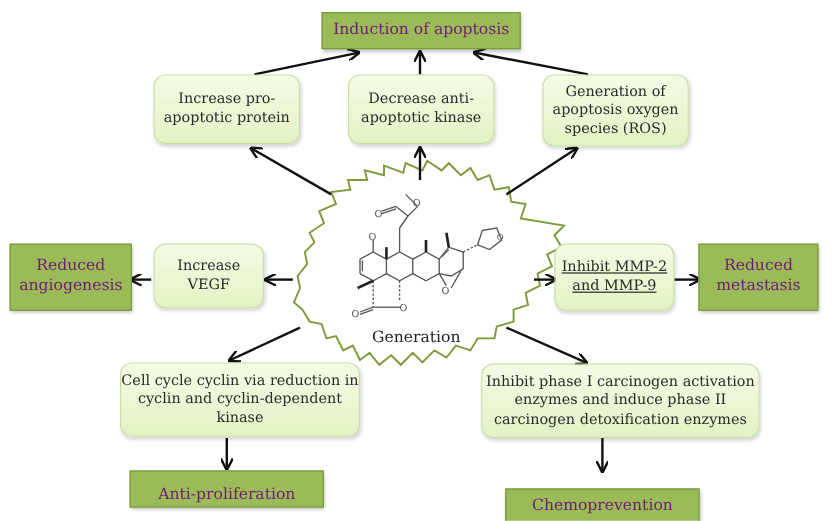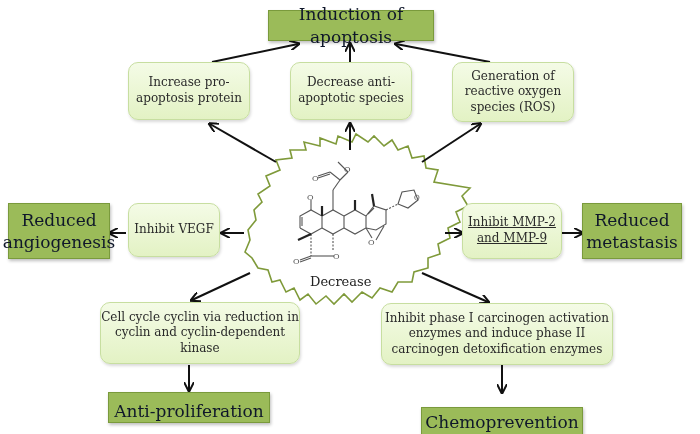--- a/index.html
+++ b/index.html
@@ -1,21 +1,21 @@
 <!DOCTYPE html>
 <html><head>
 <meta charset="utf-8">
 <style>
   html, body { margin: 0; padding: 0; background: #ffffff; }
   body { width: 700px; height: 434px; position: relative; overflow: hidden;
          font-family: "DejaVu Serif", "Liberation Serif", serif; color: #222; }
   .box { position: absolute; display: flex; align-items: center; justify-content: center;
          text-align: center; box-sizing: border-box; line-height: 1.3; }
-  .outcome { background: #9bbb59; border: 1.5px solid #7a9a3c; font-size: 17px;
-             box-shadow: 1px 2px 3px rgba(0,0,0,0.25); color: #0f172a; }
+  .outcome { background: #9bbb59; border: 1.5px solid #7a9a3c; font-size: 13px;
+             box-shadow: 1px 2px 3px rgba(0,0,0,0.25); color: #701a75; }
   .mech { background: linear-gradient(180deg, #f4fbe6 0%, #e3f2c4 100%);
           border: 1.5px solid #c7dea0; border-radius: 10px; font-size: 12px;
           box-shadow: 1px 2px 3px rgba(0,0,0,0.15); color: #2a2a2a; }
   .txt { white-space: pre-line; }
   svg.overlay { position: absolute; left: 0; top: 0; }
   .compound-label { position: absolute; font-size: 13px; color: #222; }
 </style>
 </head>
 <body>
 
@@ -113,41 +113,41 @@
 </div>
 <div class="box outcome" style="left:108px; top:392px; width:162px; height:31px;align-items:flex-end;">
   <span class="txt">Anti-proliferation</span>
 </div>
 <div class="box outcome" style="left:421px; top:407px; width:162px; height:31px;">
   <span class="txt">Chemoprevention</span>
 </div>
 
 <div class="box mech" style="left:128px; top:62px; width:122px; height:58px;">
   <span class="txt">Increase pro-
-apoptosis protein</span>
+apoptotic protein</span>
 </div>
 <div class="box mech" style="left:290px; top:62px; width:122px; height:58px;">
   <span class="txt">Decrease anti-
-apoptotic species</span>
+apoptotic kinase</span>
 </div>
 <div class="box mech" style="left:452px; top:62px; width:122px; height:60px;">
   <span class="txt">Generation of
-reactive oxygen
+apoptosis oxygen
 species (ROS)</span>
 </div>
 <div class="box mech" style="left:128px; top:203px; width:92px; height:54px;">
-  <span class="txt">Inhibit VEGF</span>
+  <span class="txt">Increase VEGF</span>
 </div>
 <div class="box mech" style="left:462px; top:203px; width:100px; height:56px;text-decoration:underline;">
   <span class="txt">Inhibit MMP-2
 and MMP-9</span>
 </div>
 <div class="box mech" style="left:100px; top:302px; width:200px; height:62px;">
   <span class="txt">Cell cycle cyclin via reduction in
 cyclin and cyclin-dependent kinase</span>
 </div>
-<div class="box mech" style="left:381px; top:303px; width:232px; height:62px;">
+<div class="box mech" style="left:401px; top:303px; width:232px; height:62px;">
   <span class="txt">Inhibit phase I carcinogen activation
 enzymes and induce phase II
 carcinogen detoxification enzymes</span>
 </div>
 
-<div class="compound-label" style="left:310px; top:274px;">Decrease</div>
+<div class="compound-label" style="left:310px; top:274px;">Generation</div>
 
 </body></html>

